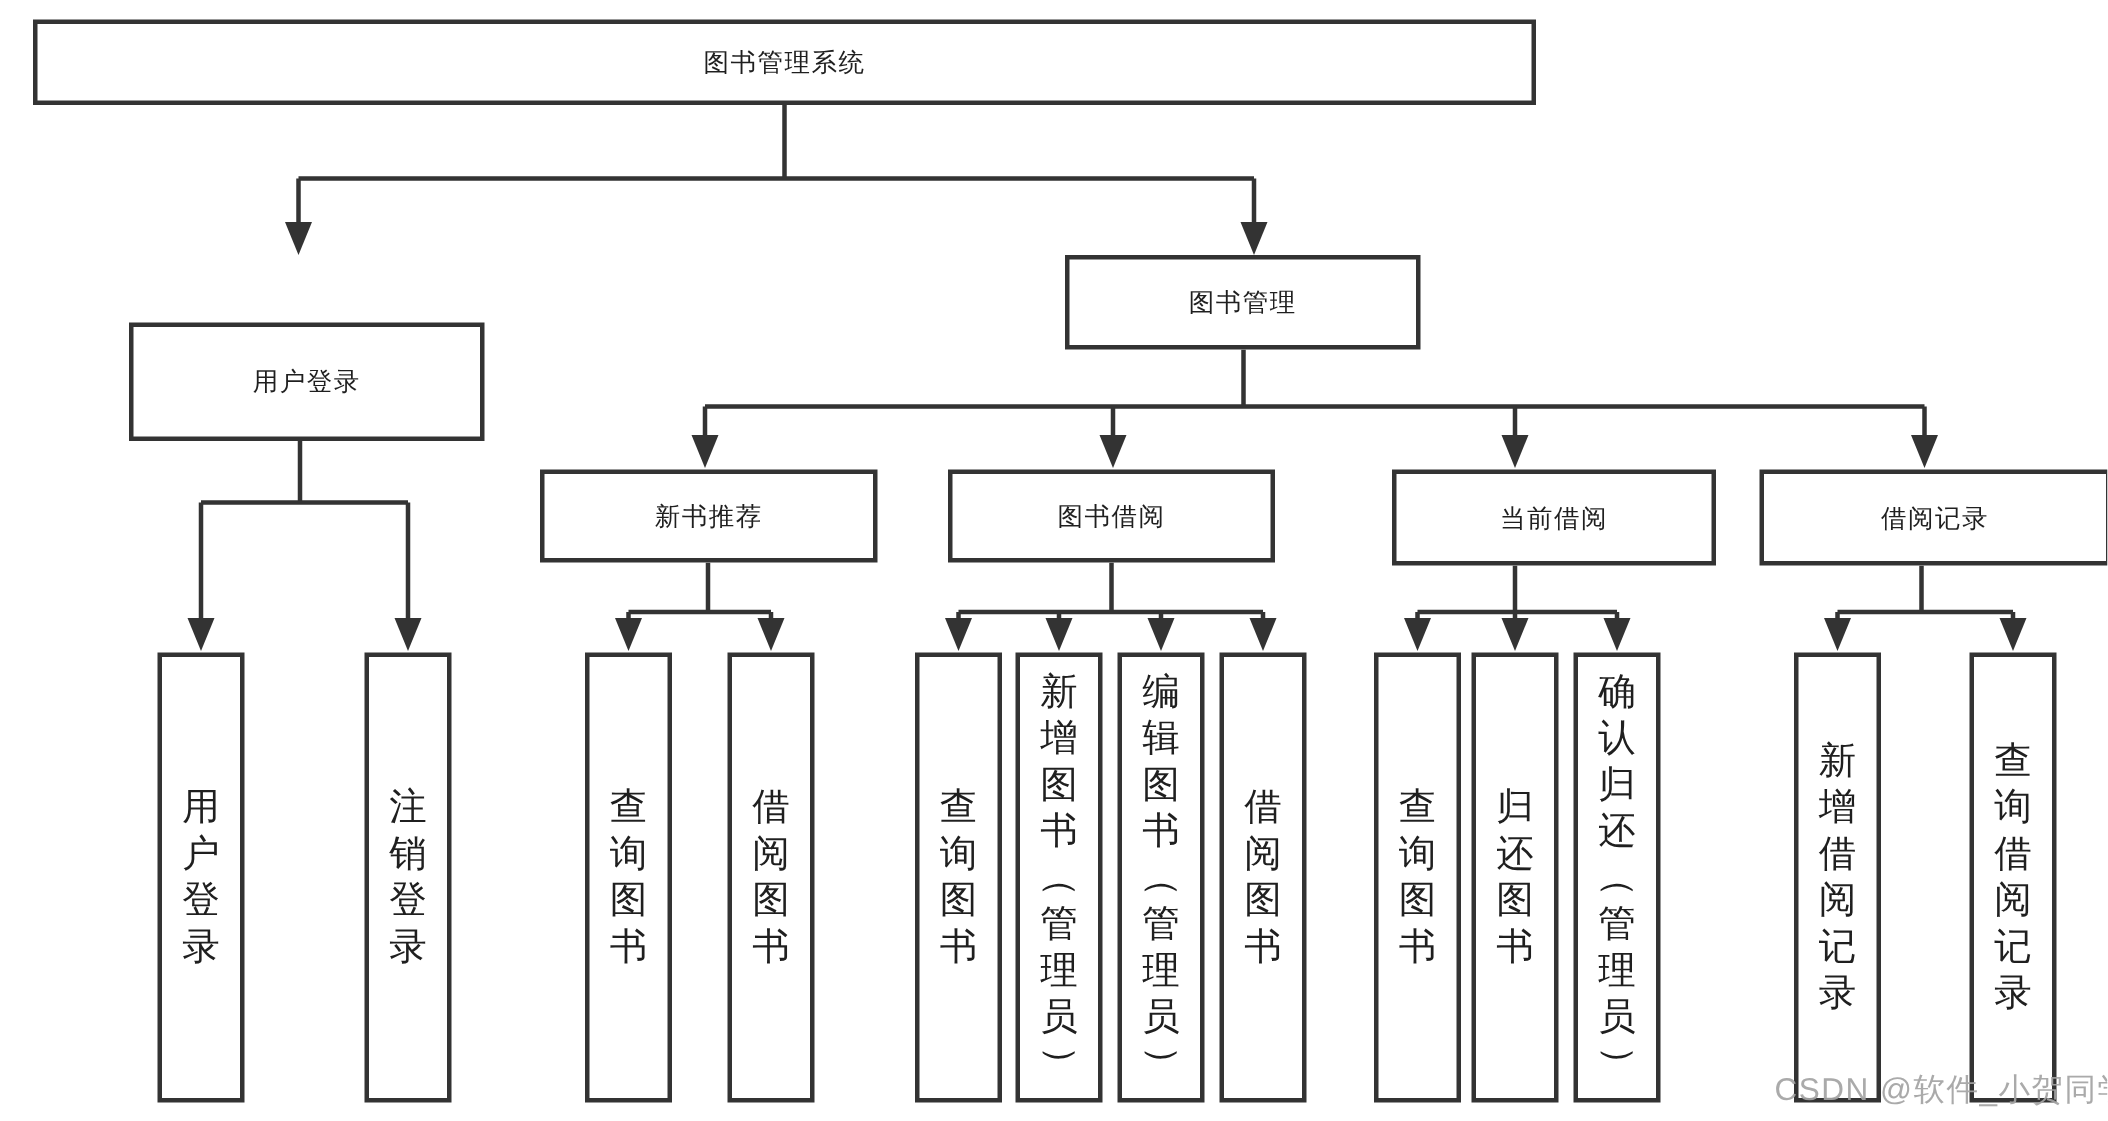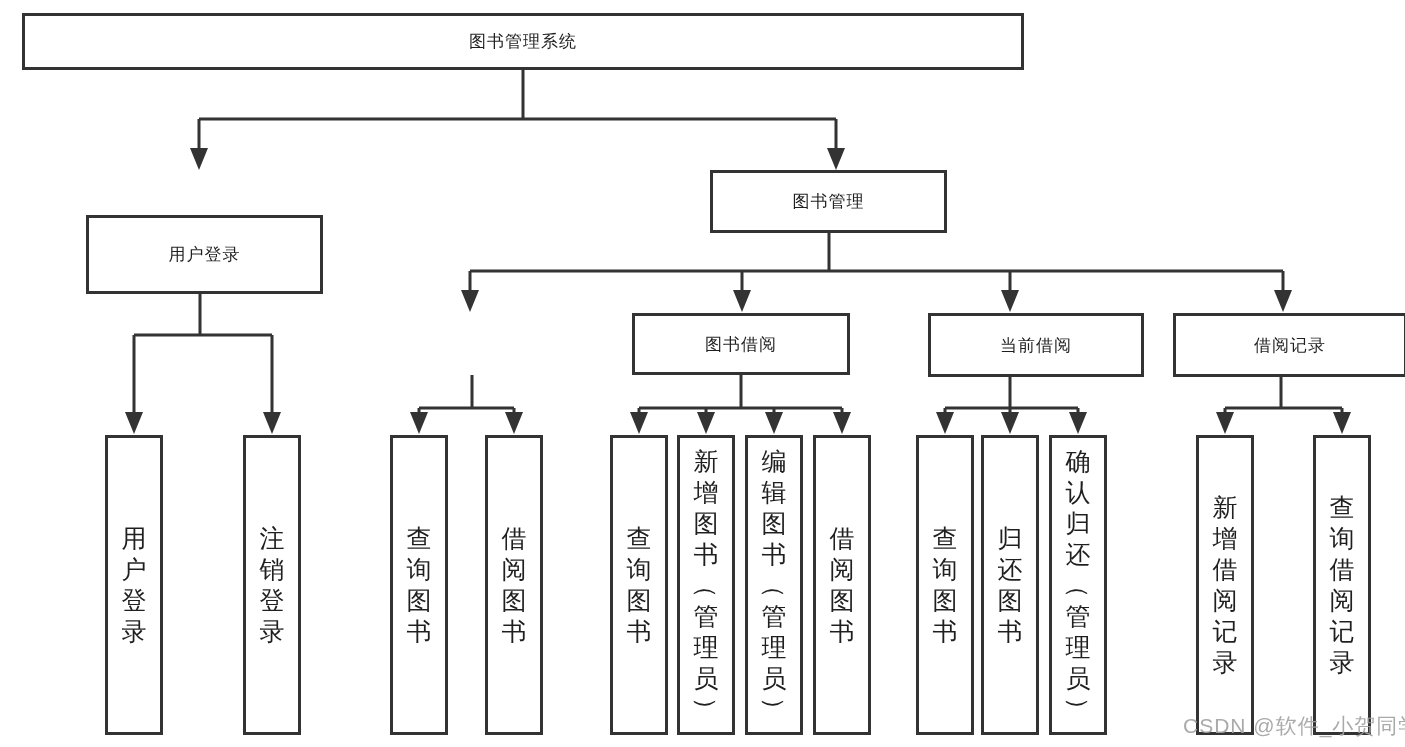--- a/index.html
+++ b/index.html
@@ -90,20 +90,23 @@
     <span>图书管理系统</span>
   </div>
 
   <div class="node hnode" style="left:86px;top:170px;width:237px;height:79px;margin-top:45px;">
     <span>用户登录</span>
   </div>
   <div class="node hnode" style="left:710px;top:170px;width:237px;height:63px;">
     <span>图书管理</span>
   </div>
 
+  <div class="node hnode" style="left:360px;top:313px;width:225px;height:62px;">
+    <span>新书推荐</span>
+  </div>
   <div class="node hnode" style="left:632px;top:313px;width:218px;height:62px;justify-content:center;">
     <span>图书借阅</span>
   </div>
   <div class="node hnode" style="left:928px;top:313px;width:216px;height:64px;">
     <span>当前借阅</span>
   </div>
   <div class="node hnode" style="left:1173px;top:313px;width:234px;height:64px;">
     <span>借阅记录</span>
   </div>
 

